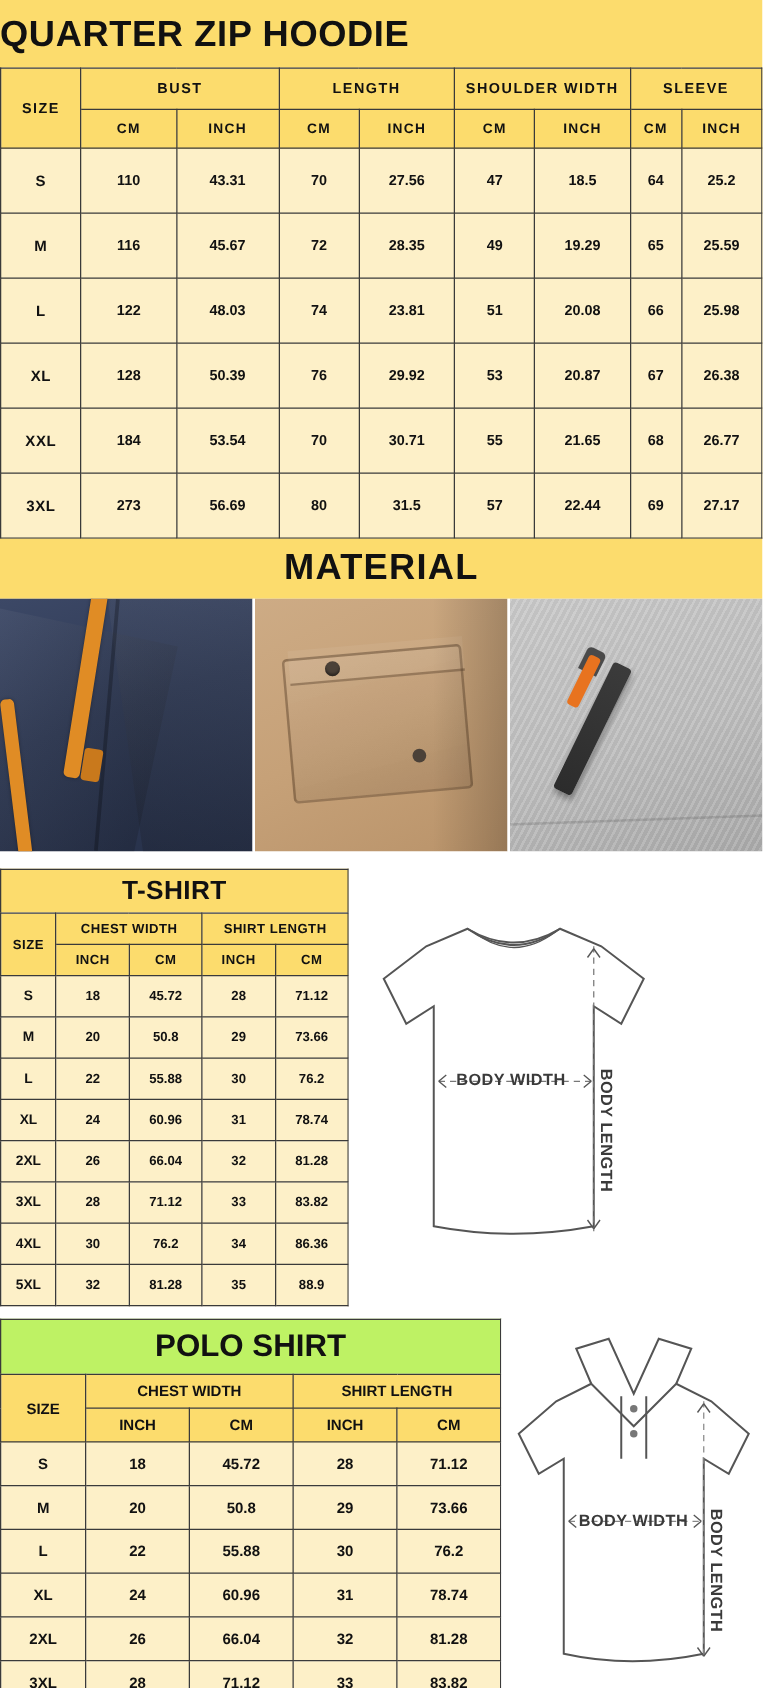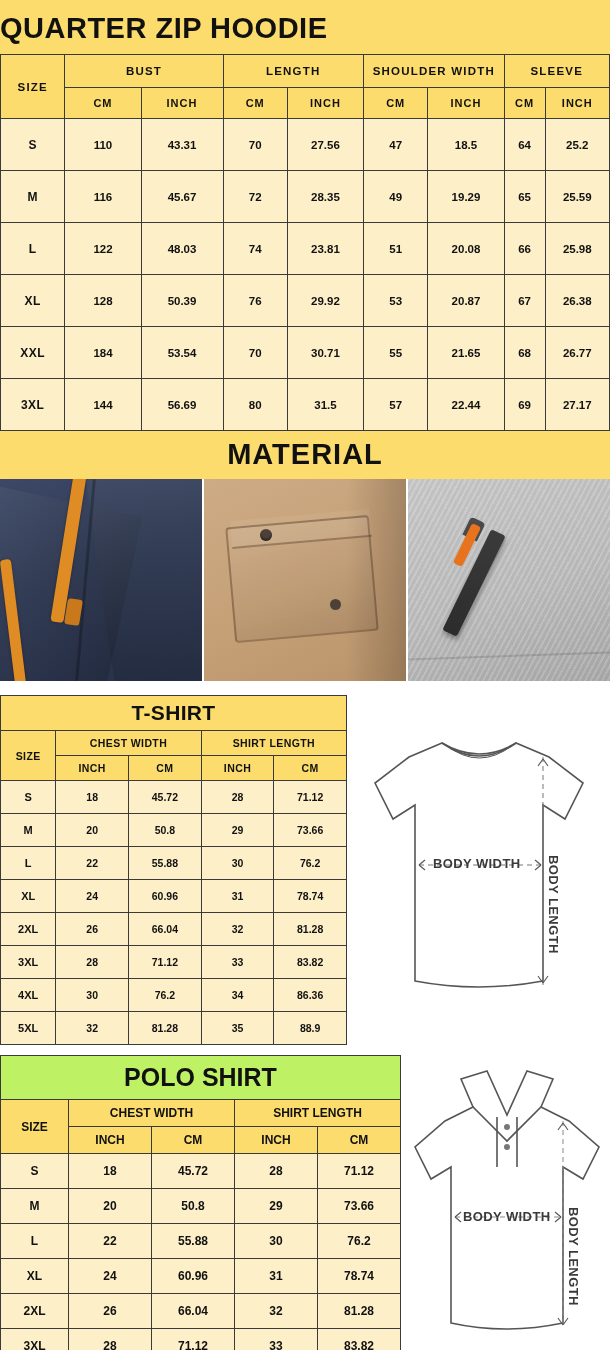--- a/index.html
+++ b/index.html
@@ -175,21 +175,21 @@
     position: absolute; left: 0; bottom: 24px; width: 100%; height: 2px;
     background: rgba(0,0,0,0.12); transform: rotate(-2deg);
   }
 
   
   .block {
     display: flex;
     align-items: stretch;
     background: #ffffff;
   }
-  .chart-side { width: 347px; }
+  .chart-side { width: 279px; }
   .fig-side {
     flex: 1;
     position: relative;
     background: #ffffff;
   }
 
   .tshirt-title {
     background: #fcdc6d;
     text-align: center;
     font-size: 21px;
@@ -341,21 +341,21 @@
           <td>53.54</td>
           <td>70</td>
           <td>30.71</td>
           <td>55</td>
           <td>21.65</td>
           <td>68</td>
           <td>26.77</td>
         </tr>
         <tr>
           <td class="size">3XL</td>
-          <td>144</td>
+          <td>273</td>
           <td>56.69</td>
           <td>80</td>
           <td>31.5</td>
           <td>57</td>
           <td>22.44</td>
           <td>69</td>
           <td>27.17</td>
         </tr>
       </tbody>
     </table>

